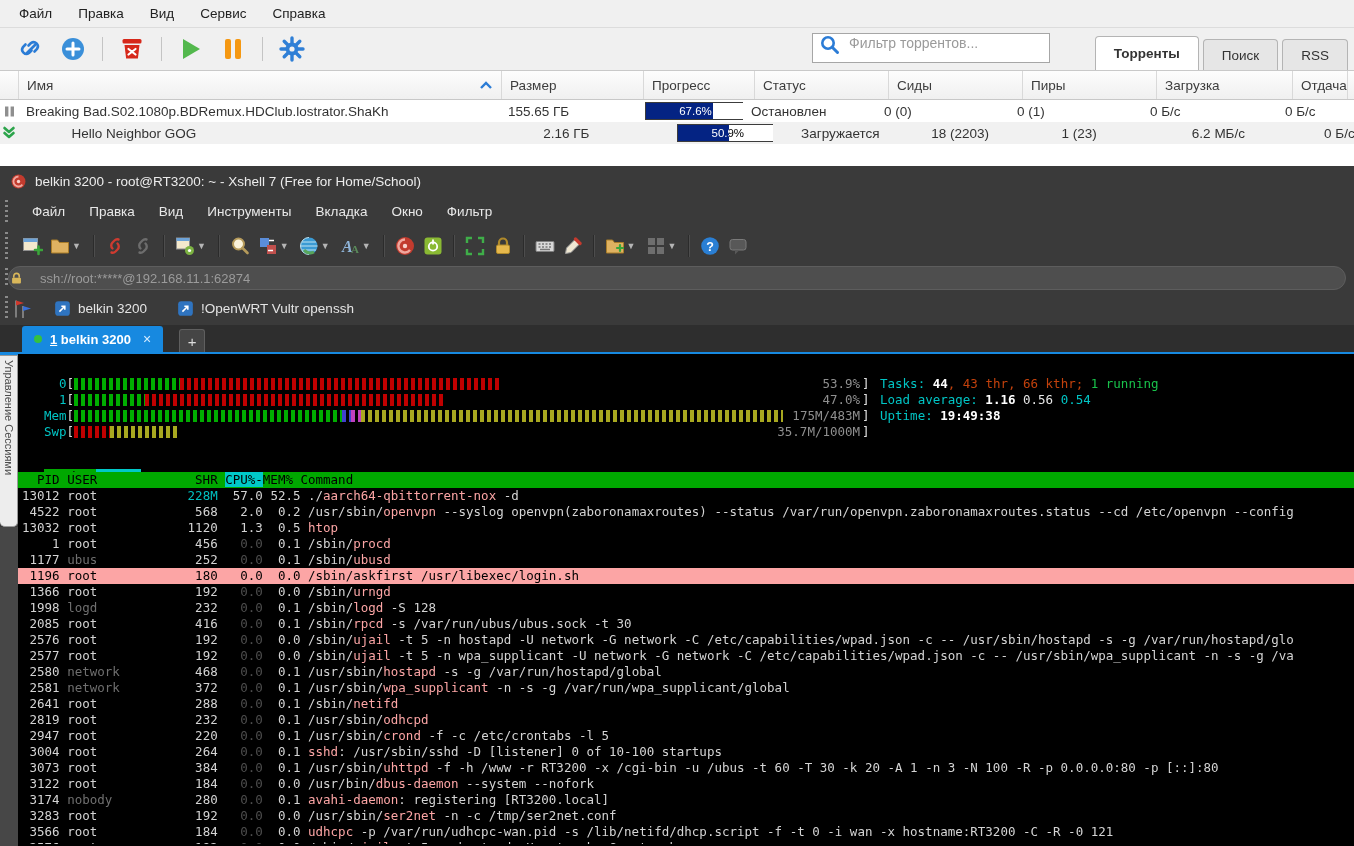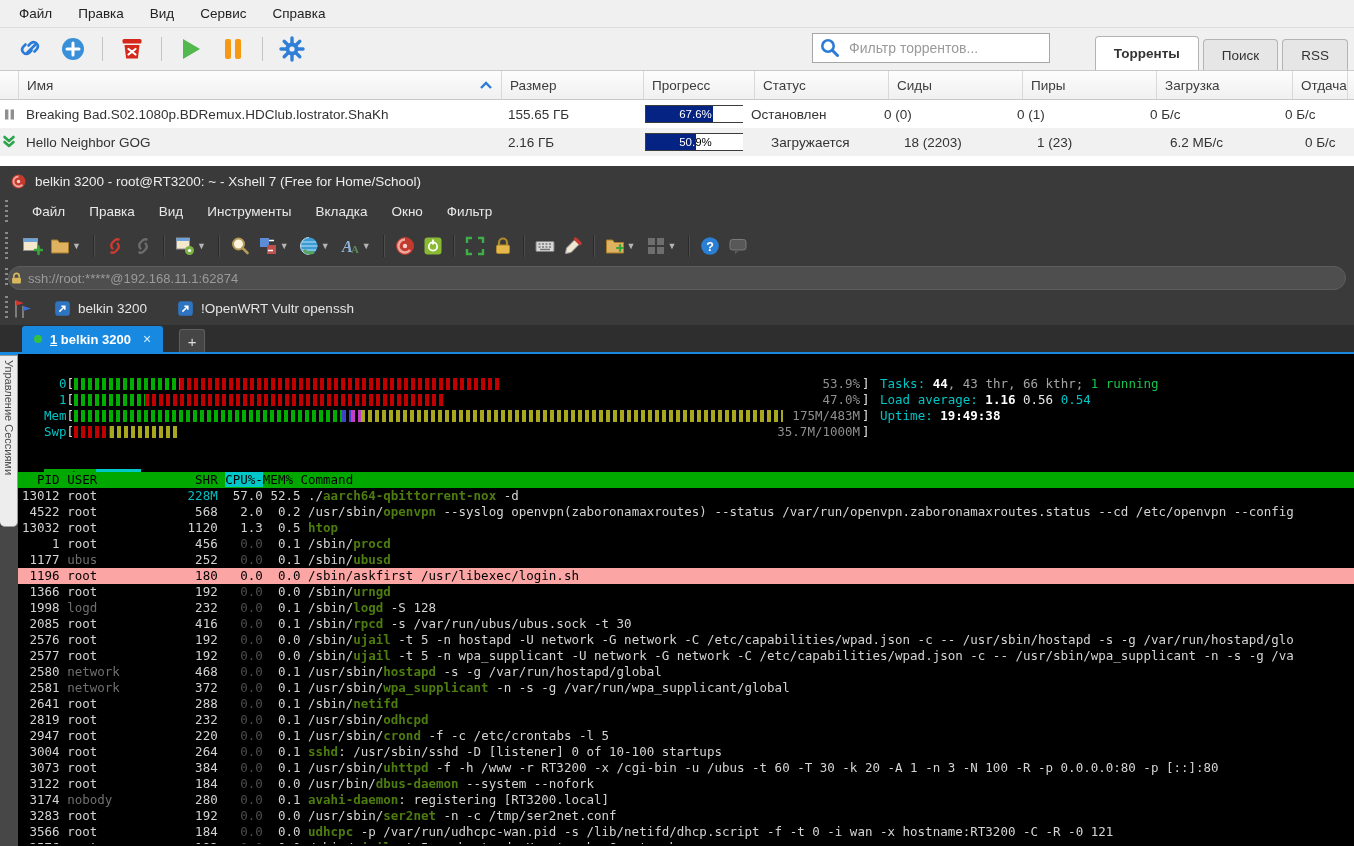--- a/index.html
+++ b/index.html
@@ -6,51 +6,51 @@
   body{width:1354px;height:846px;position:relative;overflow:hidden;background:#fff;
        font-family:"Liberation Sans",sans-serif;-webkit-font-smoothing:antialiased}
 
   
   #qbt{position:absolute;left:0;top:0;width:1354px;height:166px;background:#fff}
   #qbt-menubar{display:flex;align-items:center;height:27px;background:#f0f0f0;border-bottom:1px solid #dcdcdc;padding-left:6px}
   .qmi{padding:0 13px;font-size:13.5px;color:#222;line-height:27px;cursor:default}
   #qbt-toolbar{display:flex;align-items:center;height:42px;background:#f0f0f0;padding-left:10px;border-bottom:1px solid #c9c9c9;position:relative}
   .qtb{width:30px;height:30px;display:flex;align-items:center;justify-content:center;margin:0 6px;border-radius:3px}
   .qsep{width:1px;height:24px;background:#c4c4c4;margin:0 8px}
-  #qbt-search{position:absolute;left:812px;top:5px;width:236px;height:28px;background:#fff;border:1px solid #a6a6a6;display:flex;align-items:center}
+  #qbt-search{position:absolute;left:812px;top:5px;width:236px;height:28px;background:#fff;border:1px solid #a6a6a6;display:flex;align-items:flex-start}
   #qbt-search input{border:0;outline:0;flex:1;font-size:14px;color:#444;font-family:"Liberation Sans",sans-serif;background:transparent}
   #qbt-search input::placeholder{color:#9a9a9a}
   #qbt-tabs{position:absolute;right:6px;top:8px;display:flex;align-items:flex-end;height:34px}
   .qtab{height:30px;display:flex;align-items:center;justify-content:center;padding:0 18px;background:#e6e6e6;border:1px solid #b4b4b4;border-bottom:none;border-radius:4px 4px 0 0;margin-left:4px;font-size:13.5px;color:#333}
   .qtab.active{background:#fff;font-weight:bold;height:33px}
   
   #qbt-thead{display:flex;height:28px;background:linear-gradient(#fdfdfd,#f0f0f0);border-bottom:1px solid #c8c8c8}
   .qth{border-right:1px solid #d9d9d9;display:flex;align-items:center;padding-left:8px;font-size:13.5px;color:#3c3c3c;position:relative}
-  .qrow{display:flex;height:28px;align-items:center;font-size:13.5px;color:#333}
+  .qrow{display:flex;height:22px;align-items:center;font-size:13.5px;color:#333}
   .qrow.alt{background:#f1f1f1}
   .qcell{padding-left:8px;white-space:nowrap;overflow:hidden}
   .qicon-cell{display:flex;align-items:center;justify-content:center;padding:0}
   .pbar{width:99px;height:16px;border:1px solid #3c3c3c;background:#fff;position:relative;margin-left:4px;font-size:11.5px}
   .pbar .lab{position:absolute;inset:0;display:flex;align-items:center;justify-content:center;color:#000}
   .pbar .fill{position:absolute;left:0;top:0;bottom:0;overflow:hidden;background:#042383}
   .pbar .fill .lab2{position:absolute;left:0;top:0;width:99px;height:16px;display:flex;align-items:center;justify-content:center;color:#fff}
 
   
   #xsh{position:absolute;left:0;top:166px;width:1354px;height:680px;background:#3a3a3a}
   #xsh-title{height:30px;display:flex;align-items:center;background:#3a3a3a;color:#ececec;font-size:13.5px;padding-left:10px;gap:8px}
   #xsh-menubar{height:32px;display:flex;align-items:center;background:#3a3a3a;color:#e8e8e8;font-size:13.5px;padding-left:20px;position:relative}
   .xmi{padding:0 12px;line-height:32px}
   .grip{position:absolute;left:5px;top:4px;bottom:4px;width:3px;
         background:repeating-linear-gradient(#8a8a8a 0 2px,transparent 2px 5px)}
   #xsh-toolbar{height:36px;display:flex;align-items:center;background:#3a3a3a;padding-left:18px;position:relative}
   .xtb{height:28px;display:flex;align-items:center;justify-content:center;padding:0 3px;border-radius:3px}
   .xdrop{color:#b5b5b5;font-size:9px;margin:0 3px 0 1px}
   .xsep{width:1px;height:22px;background:#2b2b2b;border-right:1px solid #4d4d4d;margin:0 6px}
   #xsh-address{height:28px;background:#3a3a3a;display:flex;align-items:center;padding:0 8px;position:relative}
-  #xsh-address .bar{flex:1;height:22px;background:#4e4e4e;border:1px solid #5d5d5d;border-radius:12px;display:flex;align-items:center;gap:4px;padding-left:0;color:#9b9b9b;font-size:13px}
+  #xsh-address .bar{flex:1;height:22px;background:#4e4e4e;border:1px solid #5d5d5d;border-radius:12px;display:flex;align-items:center;gap:16px;padding-left:0;color:#9b9b9b;font-size:13px}
   #xsh-sessions{height:33px;background:#3a3a3a;display:flex;align-items:center;gap:10px;padding-left:12px;color:#e4e4e4;font-size:13.5px;position:relative}
   .sess-btn{display:flex;align-items:center;gap:7px;padding:3px 8px;border-radius:3px}
   #xsh-tabbar{height:27px;background:#2e2e2e;display:flex;align-items:flex-end;padding-left:22px;gap:16px}
   #term-tab{height:26px;background:#1789e0;border-radius:3px 3px 0 0;display:flex;align-items:center;gap:8px;padding:0 12px;color:#fff;font-size:13px;font-weight:bold}
   #term-tab .dot{width:8px;height:8px;border-radius:50%;background:#35c13f}
   #term-tab .num{text-decoration:underline}
   #term-tab .x{font-weight:normal;color:#d6ecff;font-size:14px;margin-left:4px}
   #newtab{width:24px;height:22px;background:#454545;border:1px solid #5f5f5f;border-bottom:none;border-radius:3px 3px 0 0;color:#ddd;display:flex;align-items:center;justify-content:center;font-size:15px}
   #tab-underline{height:3px;background:#1789e0}
 
@@ -64,34 +64,34 @@
         font-family:"DejaVu Sans Mono",monospace;font-size:12.5px;line-height:16px;color:#d4d4d4}
   #meters{position:absolute;left:26px;top:22px}
   .mline{height:16px;display:flex;white-space:pre}
   .mlabel{color:#00c5c5;width:3ch;text-align:right}
   .mbr{color:#e0e0e0}
   .mbar{width:788px;position:relative;overflow:hidden}
   .seg{position:absolute;top:2px;bottom:2px;background:repeating-linear-gradient(90deg,var(--c) 0 4px,#000 4px 7px)}
   .mtext{position:absolute;right:2px;top:0;color:#8f8f8f}
   #stats{position:absolute;left:862px;top:22px;white-space:pre}
   .sline{height:16px}
-  .t-lbl{color:#00c5c5}.t-b{color:#fff;font-weight:bold}.t-dim{color:#a3a3a3}
+  .t-lbl{color:#00c5c5}.t-b{color:#fff;font-weight:bold}.t-dim{color:#c2410c}
   .t-green{color:#19c24b}.t-w{color:#e6e6e6}.t-cyan{color:#00c5c5}
   #screen-tabs{position:absolute;left:26px;top:115px;height:16px;display:flex;}
   .scrtab{padding:0 11px;color:#000}
   .scrtab.green{background:#00a800}.scrtab.cyan{background:#00c8c8}
   #phead{position:absolute;left:0;right:0;top:118px;height:16px;background:#00a800;color:#000;white-space:pre;padding-left:4px}
   .ph-sort{background:#00c8c8}
   #prows{position:absolute;left:0;right:0;top:134px}
   .prow{height:16px;white-space:pre;padding-left:4px;overflow:hidden}
   .prow.sel{background:#fca5a5}
   .prow.sel span{color:#000 !important}
   .prow.partial{height:4px}
   .c-dim{color:#6f6f6f}.c-cpu0{color:#4e4e4e}.c-teal{color:#00c0c0}
-  .c-tealb{color:#4d7c0f;font-weight:bold}
+  .c-tealb{color:#fca5a5;font-weight:normal}
 </style>
 </head>
 <body>
 
 <div id="qbt">
   <div id="qbt-menubar">
       <div class="qmi">Файл</div>
       <div class="qmi">Правка</div>
       <div class="qmi">Вид</div>
       <div class="qmi">Сервис</div>
@@ -191,21 +191,21 @@
         <div class="qcell" style="width: 125px;">0 (1)</div>
         <div class="qcell" style="width: 127px;">0 Б/с</div>
         <div class="qcell">0 Б/с</div>
       </div>
       <div class="qrow alt">
         <div class="qicon-cell" style="width: 18px;">
           <svg width="14" height="14" viewBox="0 0 14 14">
             <path d="M2.5 2l4.5 4 4.5-4M2.5 7l4.5 4 4.5-4" fill="none" stroke="#2ca44b" stroke-width="2.6" stroke-linecap="round" stroke-linejoin="round"></path>
           </svg>
         </div>
-        <div class="qcell" style="width: 474px;">Hello Neighbor GOG</div>
+        <div class="qcell" style="width: 474px; margin-left: 46px;">Hello Neighbor GOG</div>
         <div class="qcell" style="width: 133px;">2.16 ГБ</div>
         <div class="qcell" style="width: 102px; padding: 0px;">
           <div class="pbar">
             <div class="lab">50.9%</div>
             <div class="fill" style="width: 50.9%;">
               <div class="lab2">50.9%</div>
             </div>
           </div>
         </div>
         <div class="qcell" style="width: 125px; padding-left: 28px;">Загружается</div>

